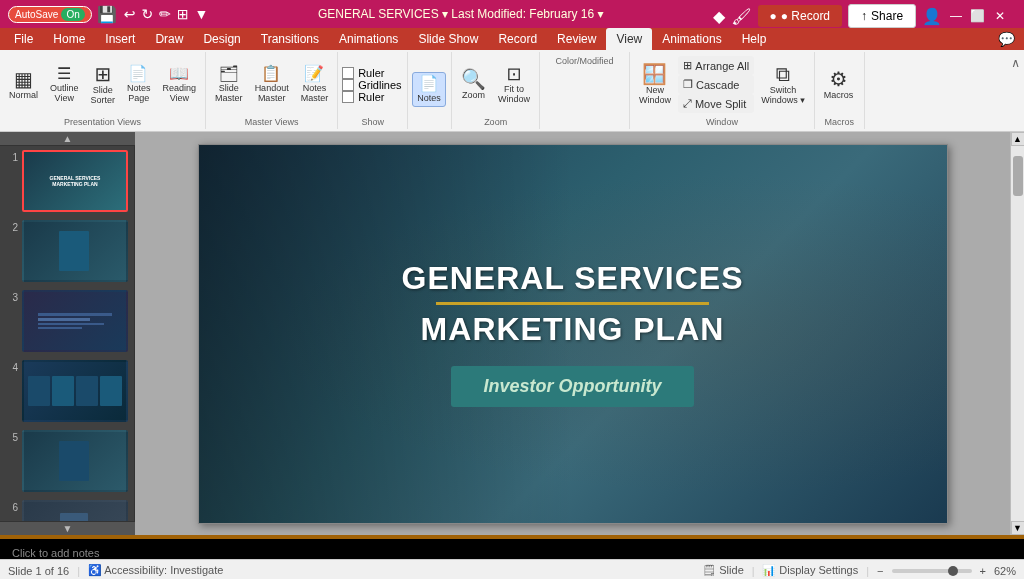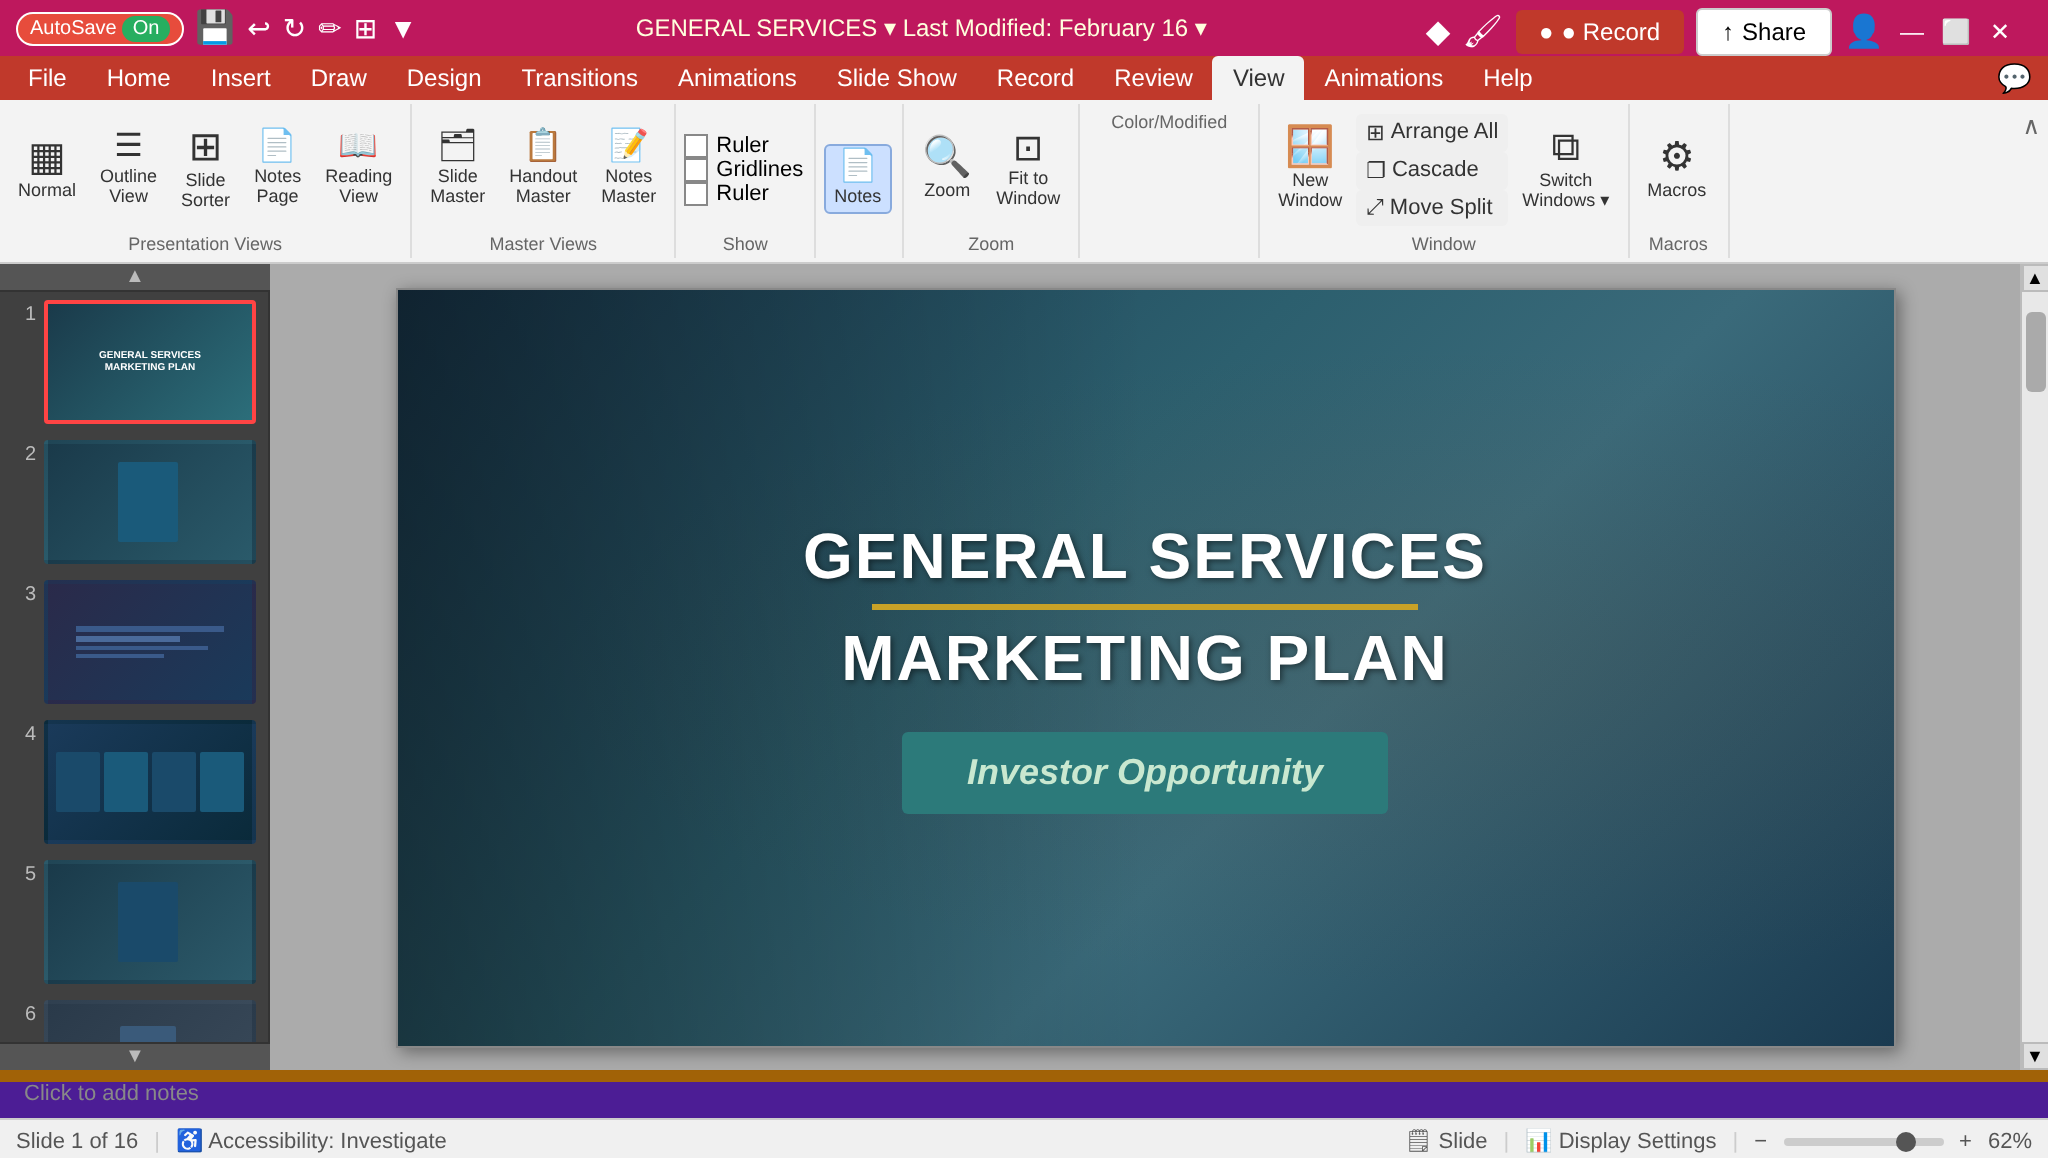--- a/index.html
+++ b/index.html
@@ -193,24 +193,24 @@
       flex-direction: column;
       align-items: center;
     }
     .scrollbar-arrow { width: 14px; height: 14px; display: flex; align-items: center; justify-content: center; font-size: 9px; cursor: pointer; background: #e0e0e0; border: 1px solid #bbb; }
     .scrollbar-track { flex: 1; width: 100%; background: #e8e8e8; position: relative; }
     .scrollbar-thumb { width: 10px; height: 40px; background: #aaa; border-radius: 3px; position: absolute; top: 10px; left: 2px; }
 
     
     .notes-bar {
       height: 24px;
-      background: #4c1d95;
-      border-top: 6px solid #a16207;
-      display: flex;
-      align-items: flex-start;
+      background: #000000;
+      border-top: 4px solid #a16207;
+      display: flex;
+      align-items: flex-end;
       padding: 0 12px;
       font-size: 11px;
       color: #888;
       cursor: text;
     }
 
     
     .status-bar {
       height: 22px;
       background: #f0f0f0;

